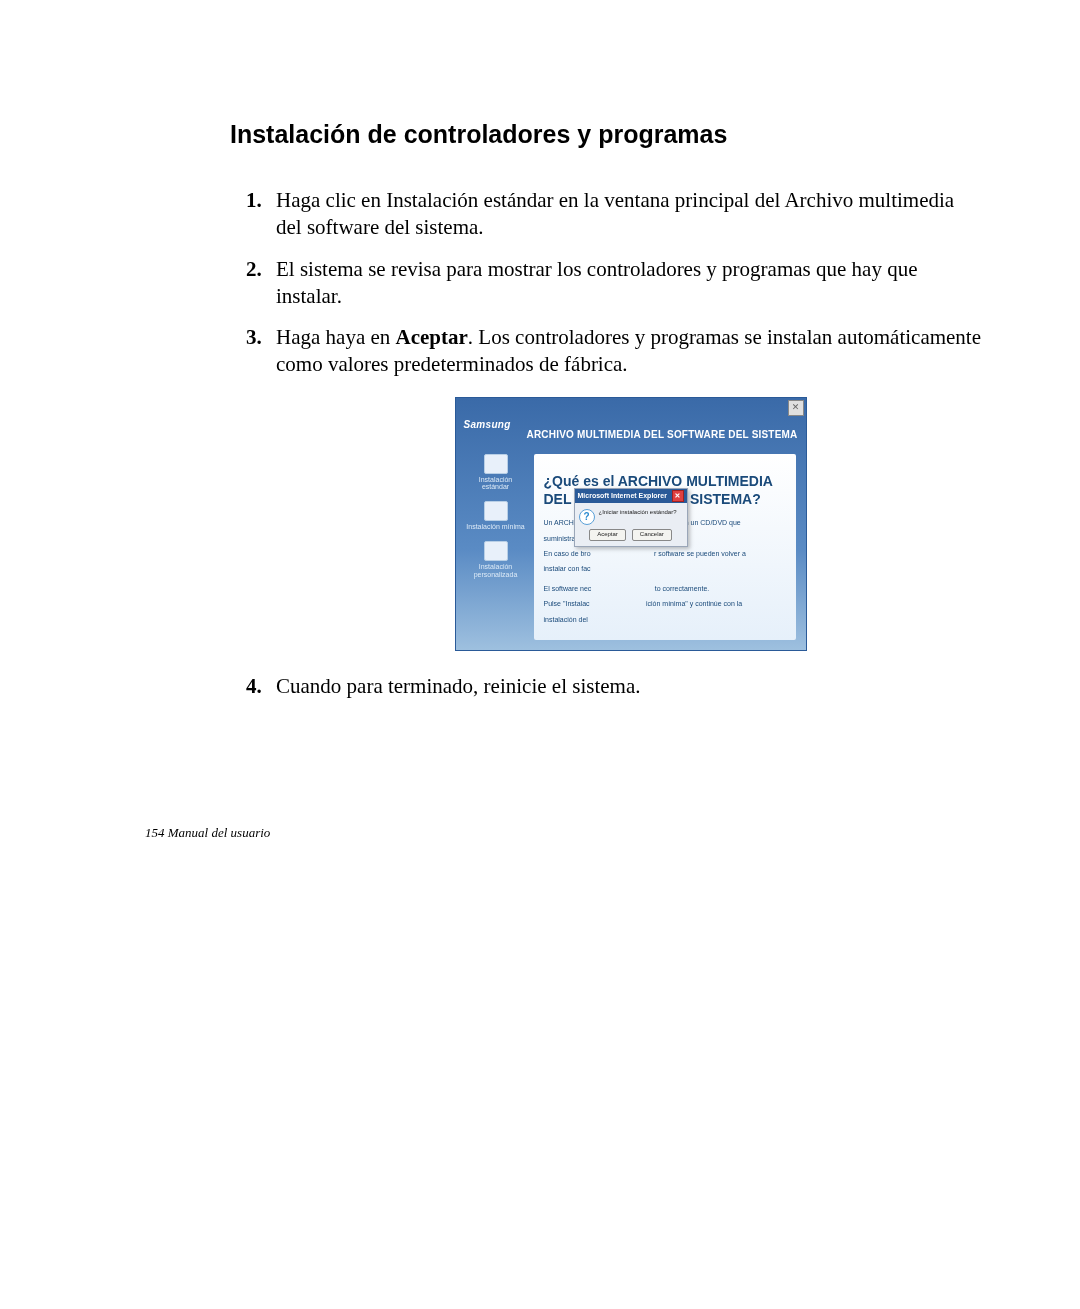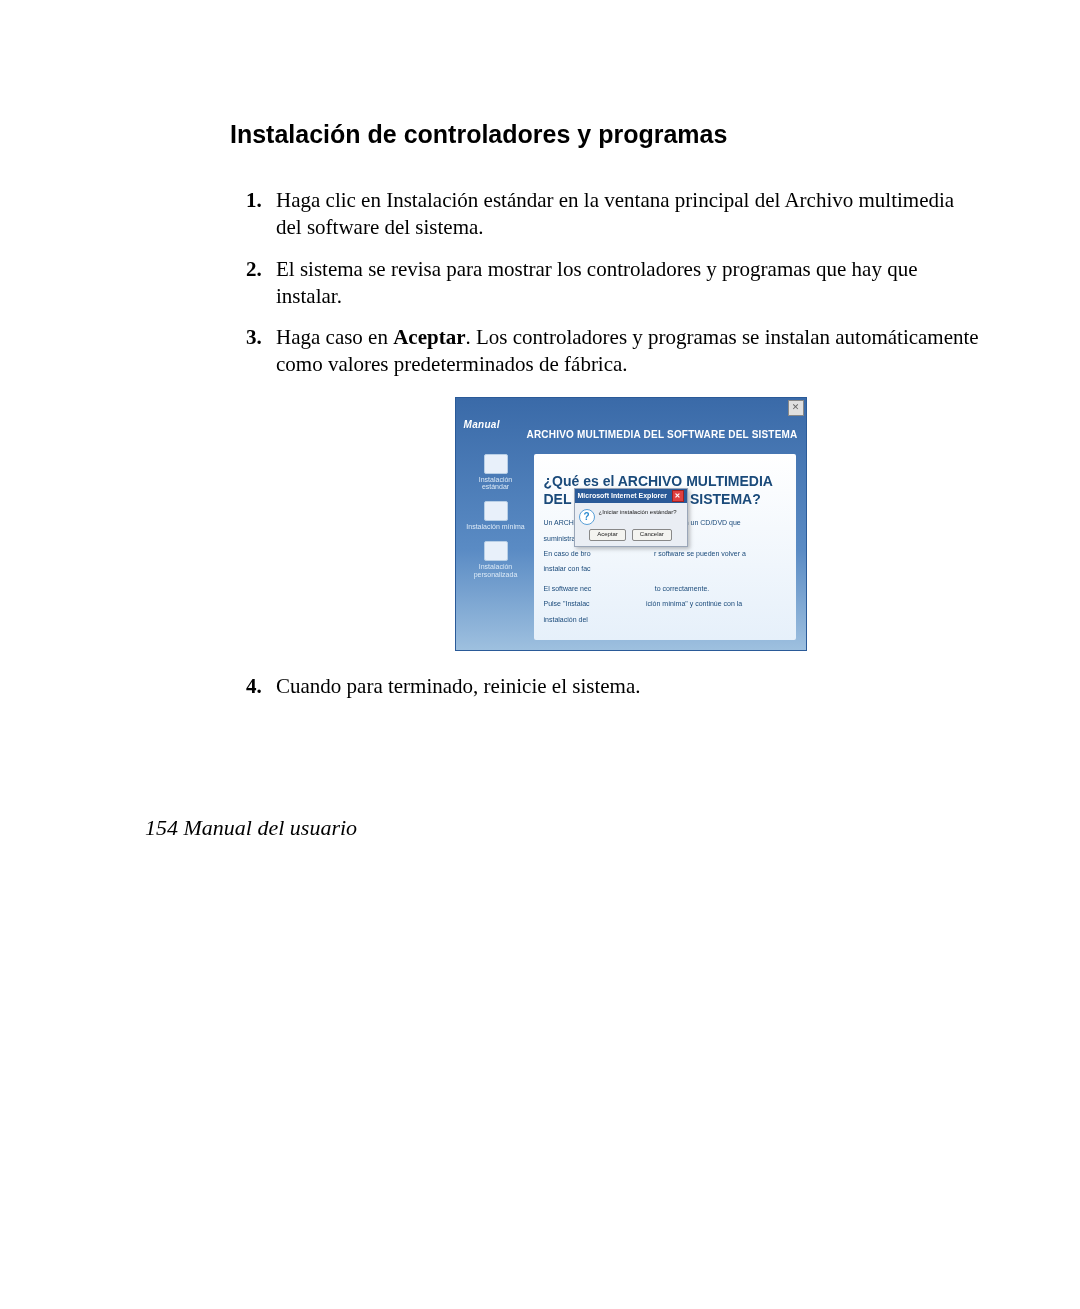--- a/index.html
+++ b/index.html
@@ -199,47 +199,47 @@
     border: 1px solid #888;
     border-radius: 2px;
     color: #222;
   }
 
   .footer {
     position: absolute;
     left: 145px;
     bottom: 100px;
     font-style: italic;
-    font-size: 22px;
+    font-size: 13px;
   }
 </style>
 </head>
 <body>
 
 <div class="page">
 
   <div class="section-title">Instalación de controladores y programas</div>
 
   <ol class="steps">
     <li>
       <span>Haga clic en Instalación estándar en la ventana principal del Archivo multimedia del software del sistema.</span><br>
     </li>
     <li>
       <span>El sistema se revisa para mostrar los controladores y programas que hay que instalar.</span>
     </li>
     <li>
-      <span>Haga caso en </span><span class="bold-inline">Aceptar</span><span>. Los controladores y programas se instalan automáticamente como valores predeterminados de fábrica.</span>
+      <span>Haga haya en </span><span class="bold-inline">Aceptar</span><span>. Los controladores y programas se instalan automáticamente como valores predeterminados de fábrica.</span>
 
       <div class="screenshot-wrap">
         <div class="screenshot">
 
           <div class="ss-close">✕</div>
 
           <div class="ss-header">
-            <div class="ss-brand">Manual</div>
+            <div class="ss-brand">Samsung</div>
             <div class="ss-headline">ARCHIVO MULTIMEDIA DEL SOFTWARE DEL SISTEMA</div>
           </div>
 
           <div class="ss-sidebar">
             <div class="ss-side-item">
               <div class="ss-side-icon"></div>
               <span>Instalación estándar</span>
             </div>
             <div class="ss-side-item">
               <div class="ss-side-icon"></div>

